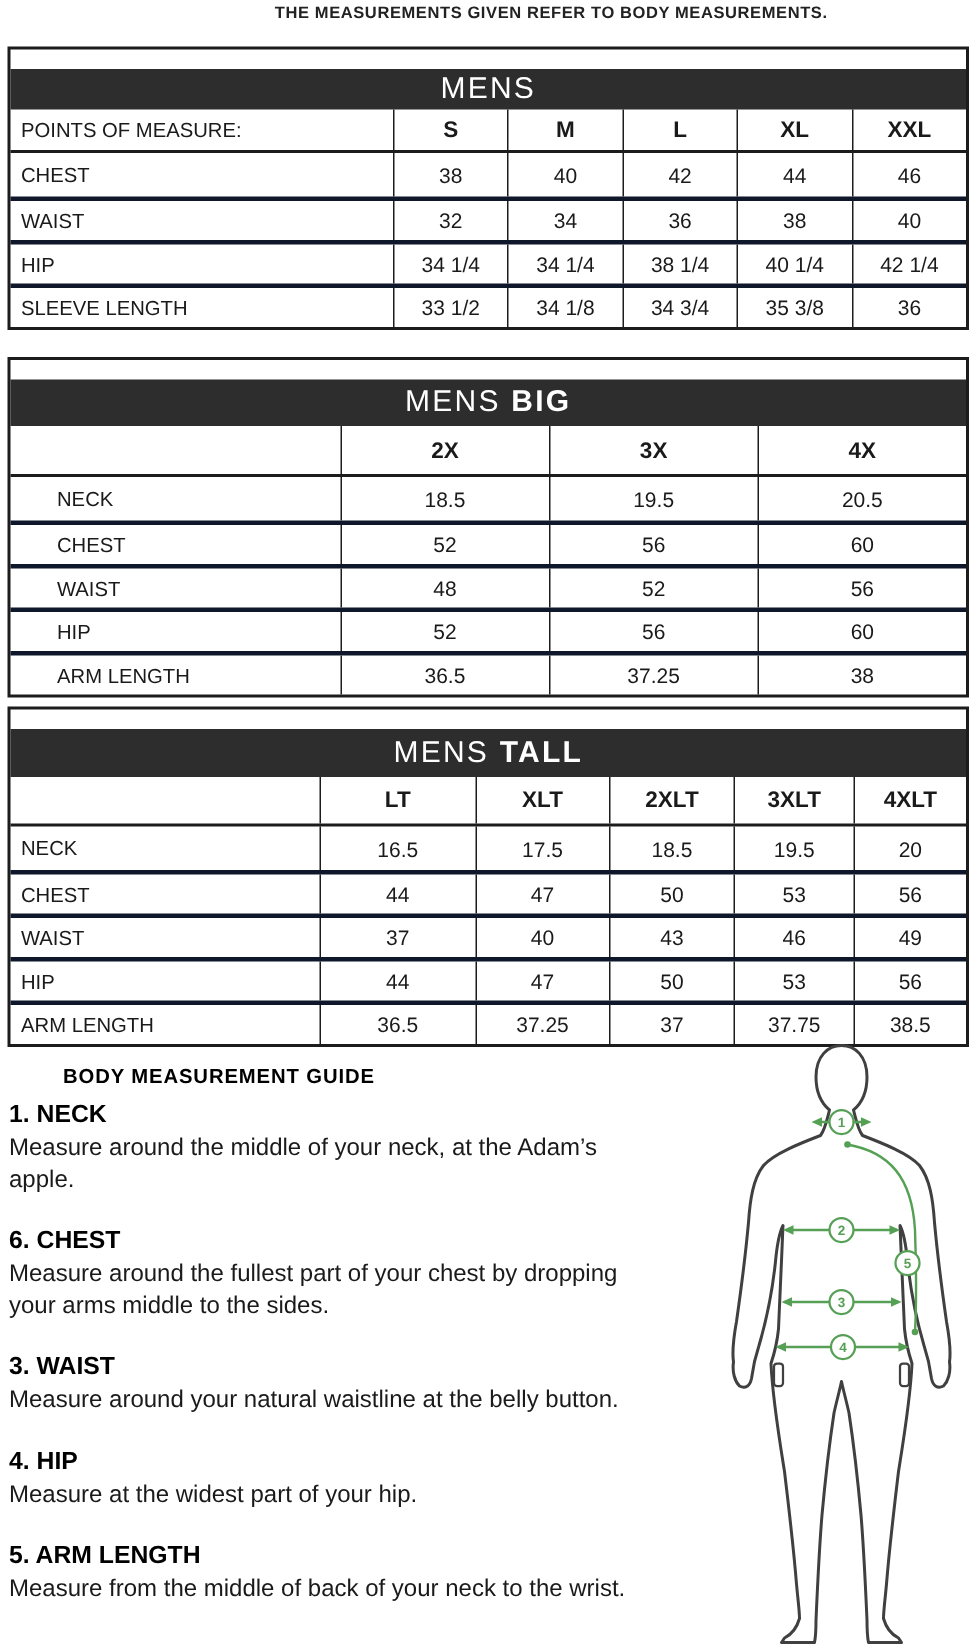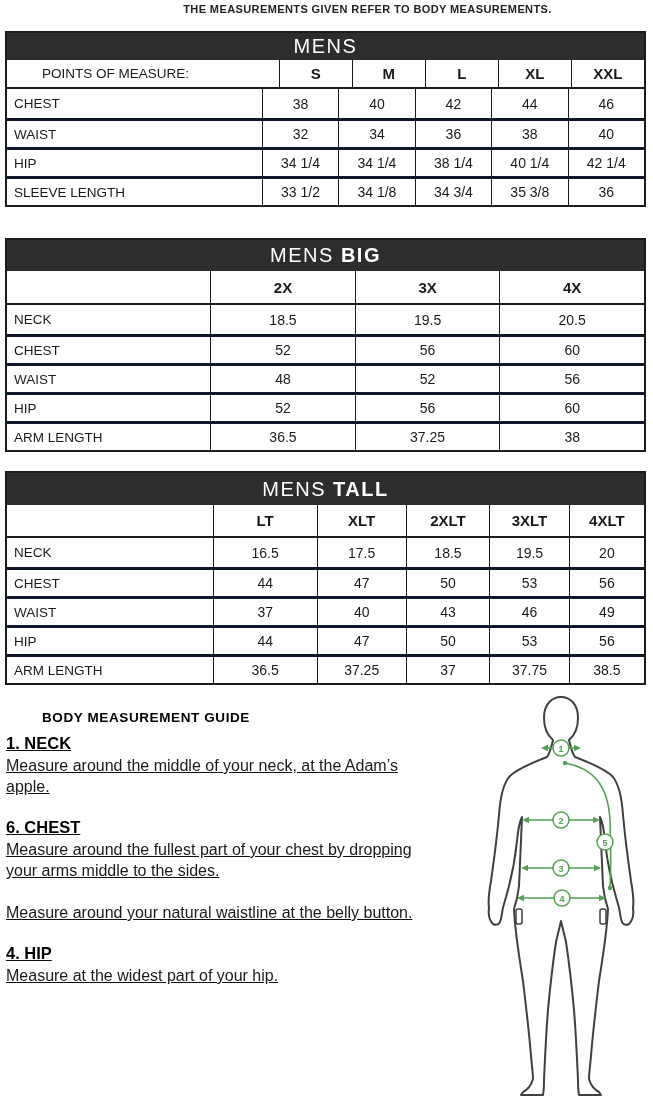--- a/index.html
+++ b/index.html
@@ -13,48 +13,48 @@
   }
   .size-table{
     position:absolute;left:5px;width:641px;
     border:2px solid #1c1c1c;background:#fff;box-sizing:border-box;
   }
   #table-0{top:31px;}
   #table-1{top:238px;}
   #table-2{top:471px;}
   .tbar{
     background:#2d2d2d;color:#fff;display:flex;align-items:center;justify-content:center;
-    font-size:20px;letter-spacing:1.5px;
+    font-size:20px;letter-spacing:1.5px;margin-top:13px;
   }
   #table-0 .tbar{height:27px;}
   #table-1 .tbar{height:31px;}
   #table-2 .tbar{height:32px;}
   .tprefix{font-weight:normal;}
   .tsuffix{font-weight:bold;}
   .trow{display:grid;align-items:center;box-sizing:border-box;}
   .trow:not(:first-of-type){border-top:3px solid #0f172a;}
   .trow.size-row{border-top:none;border-bottom:2px solid #1c1c1c;}
   .trow.size-row + .trow{border-top:none;}
   #table-0 .trow{grid-template-columns:40% 12% 12% 12% 12% 12%;height:29px;}
-  #table-0 .trow.size-row{height:29px;padding-left:28px;}
-  #table-1 .trow{grid-template-columns:31.9% 22.7% 22.7% 22.7%;height:29px;}
+  #table-0 .trow.size-row{height:29px;}
+  #table-1 .trow{grid-template-columns:31.9% 22.7% 22.7% 22.7%;height:29px;padding-left:24px;}
   #table-1 .trow.size-row{height:34px;}
   #table-2 .trow{grid-template-columns:32.3% 16.3% 14% 13.1% 12.5% 11.8%;height:29px;}
   #table-2 .trow.size-row{height:33px;}
   .tcell{
     height:100%;display:flex;align-items:center;justify-content:center;
     font-size:14px;box-sizing:border-box;border-left:1px solid #1c1c1c;color:#1a1a1a;
   }
   .tcell:first-child{border-left:none;}
   .label-cell{justify-content:flex-start;padding-left:7px;font-size:13.5px;}
   .col-head{font-weight:bold;font-size:15px;}
   .corner{font-size:13.5px;}
   .guide{position:absolute;left:6px;top:710px;width:446px;}
   .guide-title{font-size:13.5px;font-weight:bold;letter-spacing:.6px;margin:0 0 9px 0;color:#000;padding-left:36px;}
-  .guide-item{margin:0 16px 21px 0;text-decoration:underline;}
+  .guide-item{margin:0 16px 21px 0;}
   .guide-item h3{font-size:16.5px;font-weight:bold;margin:0 0 2px 0;color:#000;}
   .guide-item p{font-size:16px;line-height:21px;margin:0;color:#1a1a1a;}
   .figure-wrap{position:absolute;left:458px;top:690px;width:193px;height:409px;}
   .figure-wrap svg{display:block;width:100%;height:100%;}
 </style>
 </head>
 <body>
 
 <div class="disclaimer">THE MEASUREMENTS GIVEN REFER TO BODY MEASUREMENTS.</div>
 
@@ -205,25 +205,30 @@
   <div id="guide-items">
       <div class="guide-item">
         <h3>1. NECK</h3>
         <p>Measure around the middle of your neck, at the Adam’s apple.</p>
       </div>
       <div class="guide-item">
         <h3>6. CHEST</h3>
         <p>Measure around the fullest part of your chest by dropping your arms middle to the sides.</p>
       </div>
       <div class="guide-item">
+        <h3>3. WAIST</h3>
         <p>Measure around your natural waistline at the belly button.</p>
       </div>
       <div class="guide-item">
         <h3>4. HIP</h3>
         <p>Measure at the widest part of your hip.</p>
+      </div>
+      <div class="guide-item">
+        <h3>5. ARM LENGTH</h3>
+        <p>Measure from the middle of back of your neck to the wrist.</p>
       </div>
     </div>
 </div>
 
 <div class="figure-wrap">
   <svg viewBox="0 0 193 409">
 
     <path d="M 95 50 C 93 58 92 63 89 67 C 76 72 58 79 51 87 C 44 96 42 110 41 125
          C 39 147 36 170 33 191 C 31 202 30 211 31 218 C 30 225 32 231 35 234
          C 39 236 42 234 43 229 C 44 221 46 213 48 207 C 53 190 57 170 59 151

